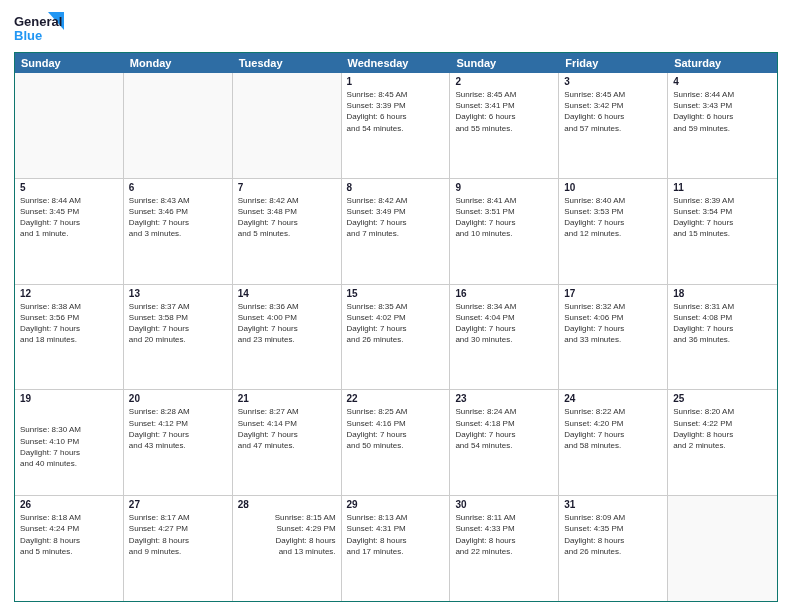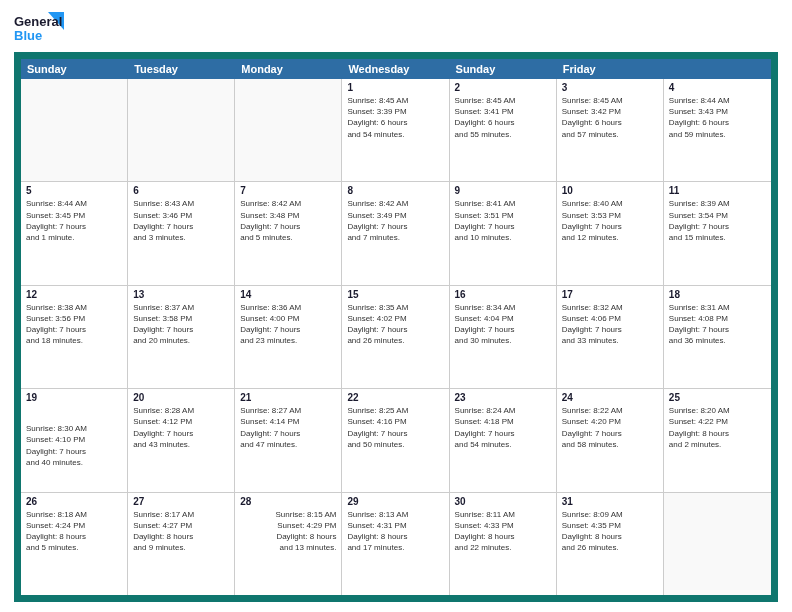--- a/index.html
+++ b/index.html
@@ -37,21 +37,21 @@
       color: #1a1a2e;
     }
     .subtitle {
       font-size: 13px;
       color: #444;
     }
     .calendar {
       flex: 1;
       display: flex;
       flex-direction: column;
-      border: 7px solid #0f766e;
+      border: 1px solid #0f766e;
     }
     .day-headers {
       display: grid;
       grid-template-columns: repeat(7, 1fr);
       background: #2e6da4;
     }
     .day-header {
       color: #fff;
       font-size: 11px;
       font-weight: bold;
@@ -113,25 +113,26 @@
       </div>
     <div class="title-block">
       <div class="month-title"></div>
       <div class="subtitle"></div>
     </div>
   </div>
 
   <div class="calendar">
     <div class="day-headers">
     <div class="day-header">Sunday</div>
+        <div class="day-header">Monday</div>
         <div class="day-header">Tuesday</div>
-        <div class="day-header">Monday</div>
         <div class="day-header">Wednesday</div>
         <div class="day-header">Sunday</div>
         <div class="day-header">Friday</div>
+        <div class="day-header">Saturday</div>
       </div>
     <div class="weeks">
     <div class="week-row">
           <div class="day-cell empty"></div>
           <div class="day-cell empty"></div>
           <div class="day-cell empty"></div>
           <div class="day-cell">
             <div class="day-num">1</div>
             <div class="day-info" style="white-space: pre-line;">Sunrise: 8:45 AM
 Sunset: 3:39 PM

